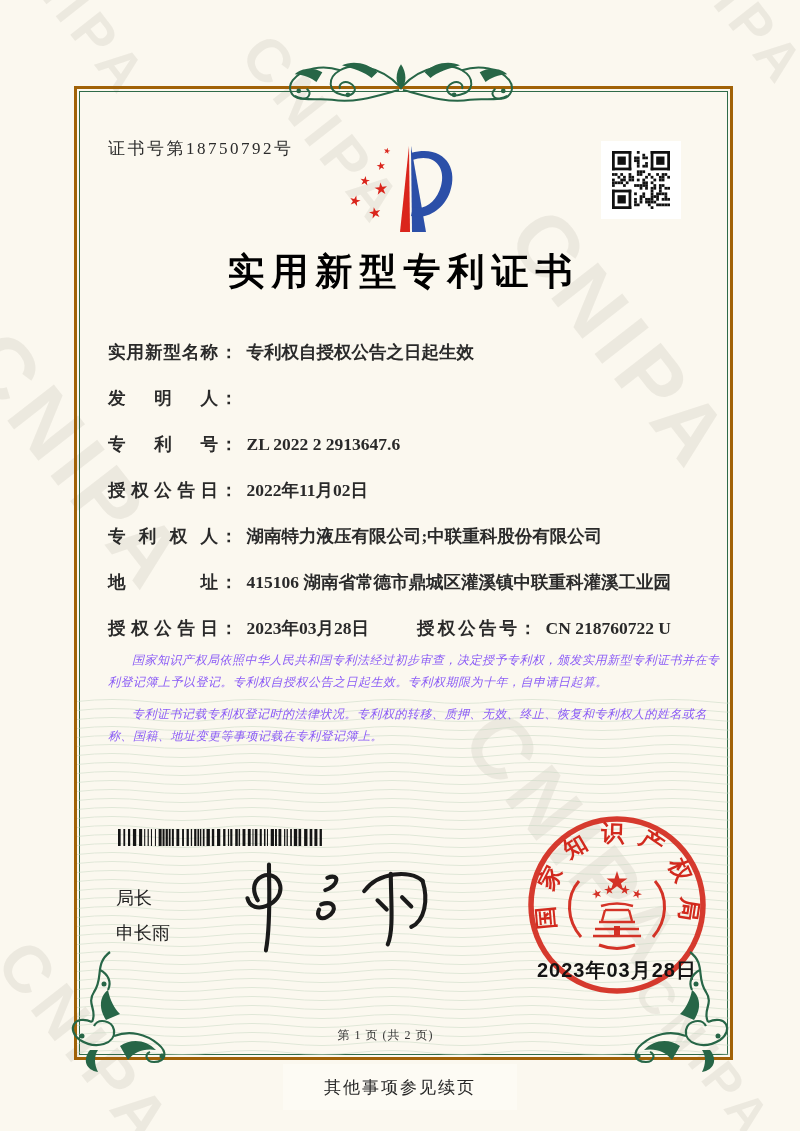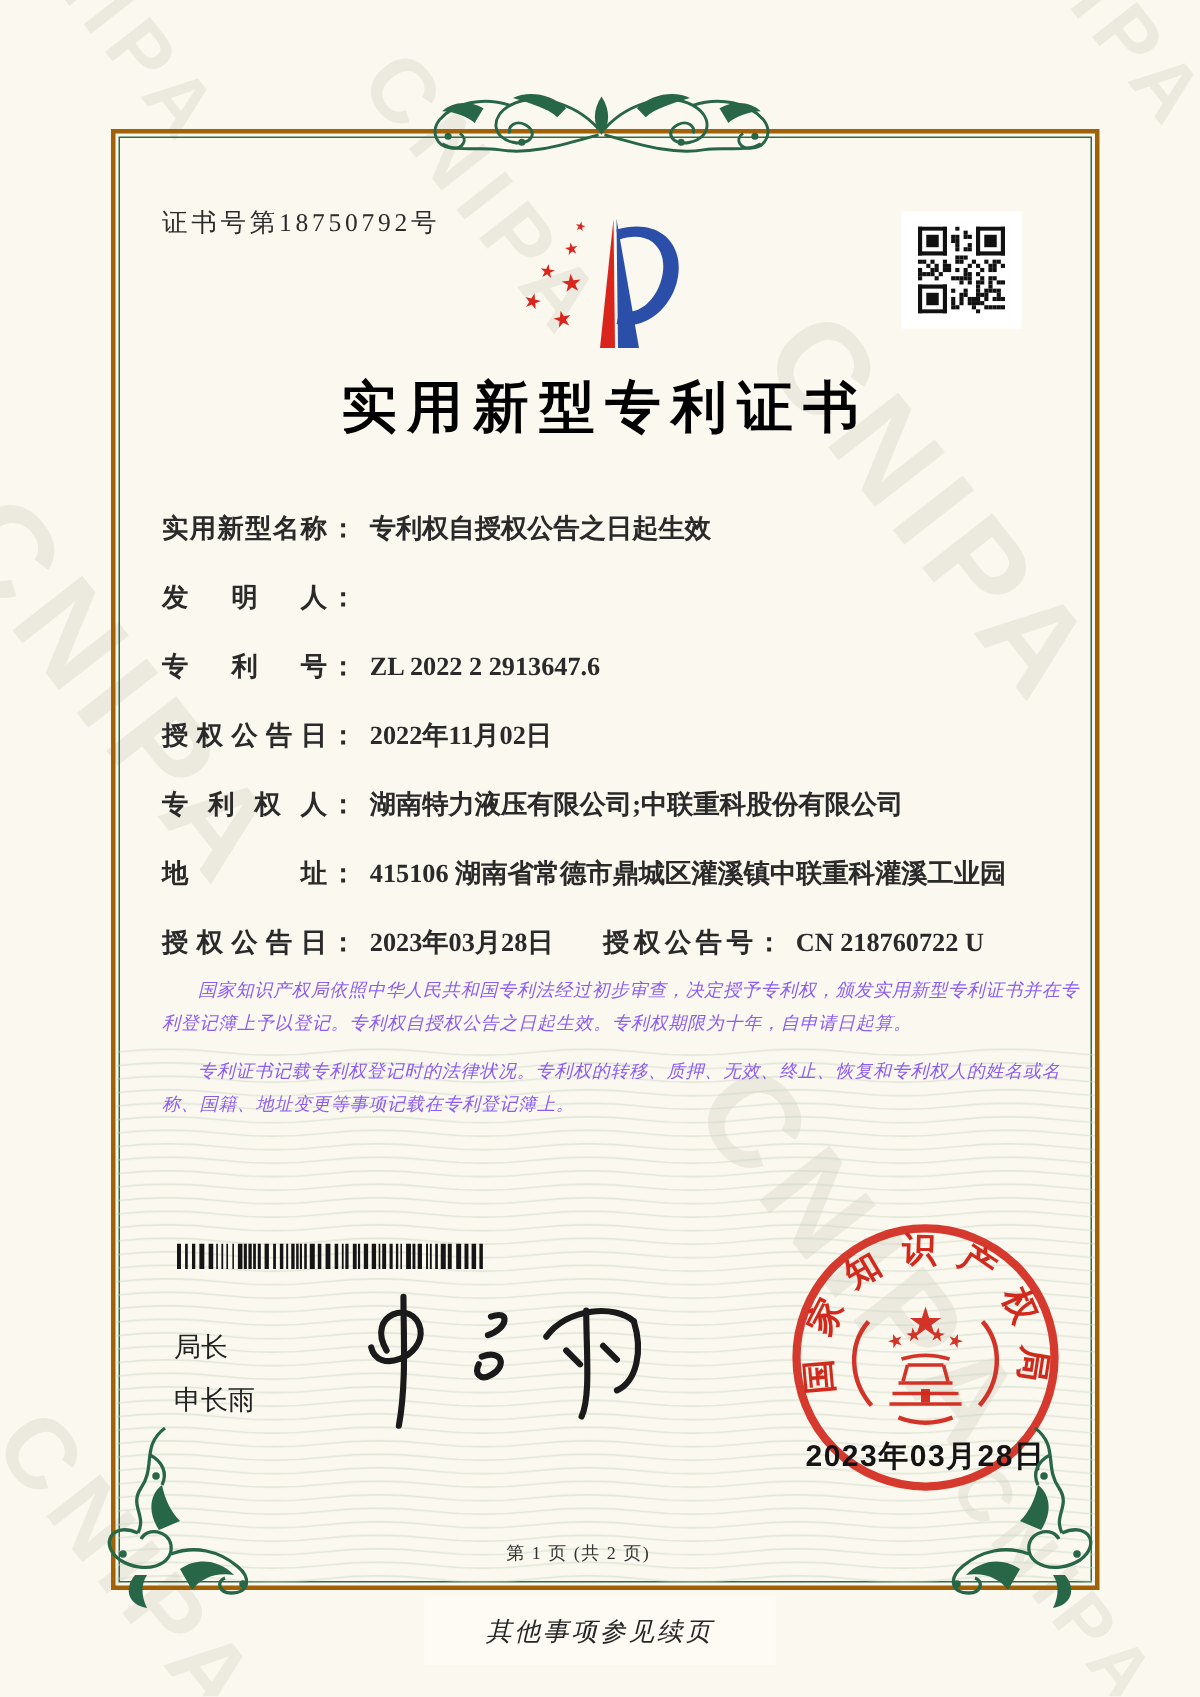--- a/index.html
+++ b/index.html
@@ -29,21 +29,21 @@
   .title{
     position:absolute;left:0;right:0;top:158px;text-align:center;
     font-size:37px;font-weight:bold;letter-spacing:7px;color:#000;
   }
   
   .fields{position:absolute;left:31px;top:250px;width:600px;font-weight:bold;}
   .frow{display:flex;align-items:baseline;font-size:17.5px;line-height:26px;margin-bottom:20px;color:#2a2a2a;}
   .flabel{display:inline-block;width:110px;text-align:justify;text-align-last:justify;}
   .fcolon{margin-left:2px;}
   .fvalue{margin-left:9px;white-space:nowrap;}
-  .grant-right{display:flex;align-items:baseline;margin-left:33px;}
+  .grant-right{display:flex;align-items:baseline;margin-left:48px;}
   .grant-right .flabel{width:100px;}
   
   .paras{position:absolute;left:31px;top:560px;width:617px;}
   .para{
     margin:0 0 10px 0;font-size:12px;line-height:22px;text-indent:2em;
     font-style:italic;letter-spacing:.5px;color:#8b5cf6;
   }
   
   .barcode{position:absolute;left:41px;top:740px;width:205px;height:17px;}
   .officials{position:absolute;left:39px;top:792px;font-family:"Liberation Sans","DejaVu Sans",sans-serif;
@@ -54,21 +54,21 @@
     position:absolute;left:448px;top:868px;width:184px;text-align:center;
     font-family:"Liberation Sans","DejaVu Sans",sans-serif;
     font-size:20px;font-weight:700;color:#141414;letter-spacing:1px;
   }
   .page-info{position:absolute;left:0;right:0;top:938px;text-align:center;font-size:12px;color:#333;
              transform:translateX(-18px);letter-spacing:1px;}
   .cont-box{
     position:absolute;left:283px;top:1064px;width:234px;height:46px;background:#fdfbf4;
     display:flex;align-items:center;justify-content:center;
   }
-  .cont-note{font-size:17px;font-style:italic;letter-spacing:2px;color:#262626;}
+  .cont-note{font-size:17px;letter-spacing:2px;color:#262626;}
 </style>
 </head>
 <body>
 
 <div class="page">
 
   <div class="watermark" style="left:-30px;top:-24px;font-size:55px;">CNIPA</div>
   <div class="watermark" style="left:628px;top:-34px;font-size:55px;">CNIPA</div>
   <div class="watermark" style="left:212px;top:96px;font-size:60px;">CNIPA</div>
   <div class="watermark" style="left:470px;top:290px;font-size:86px;">CNIPA</div>

